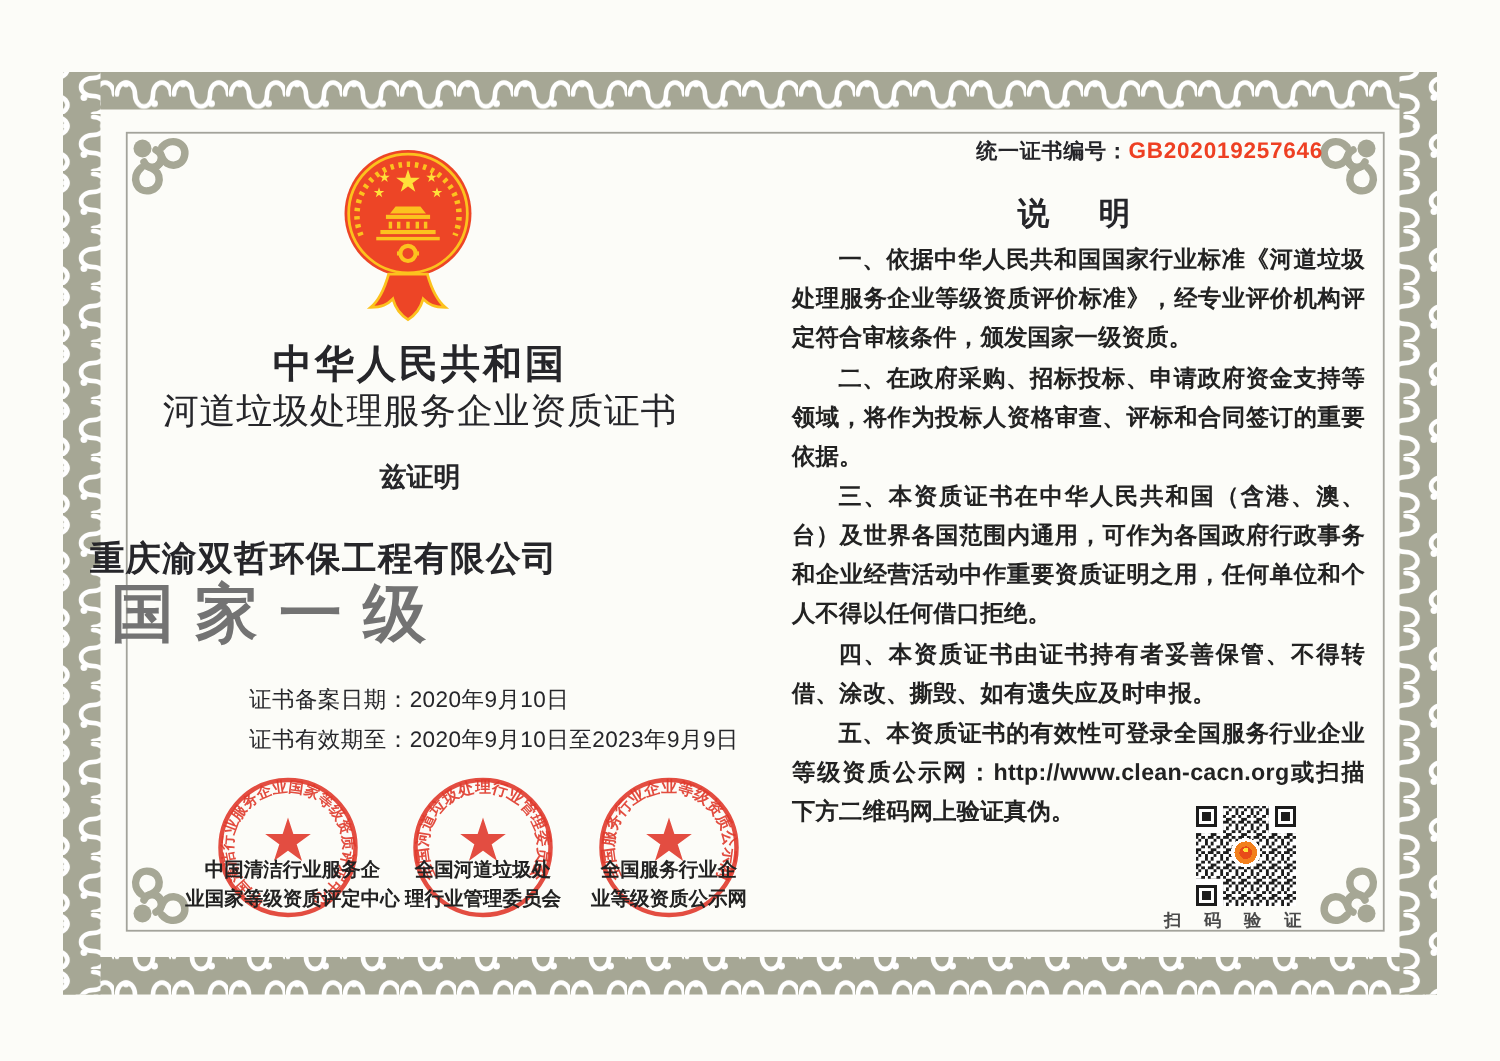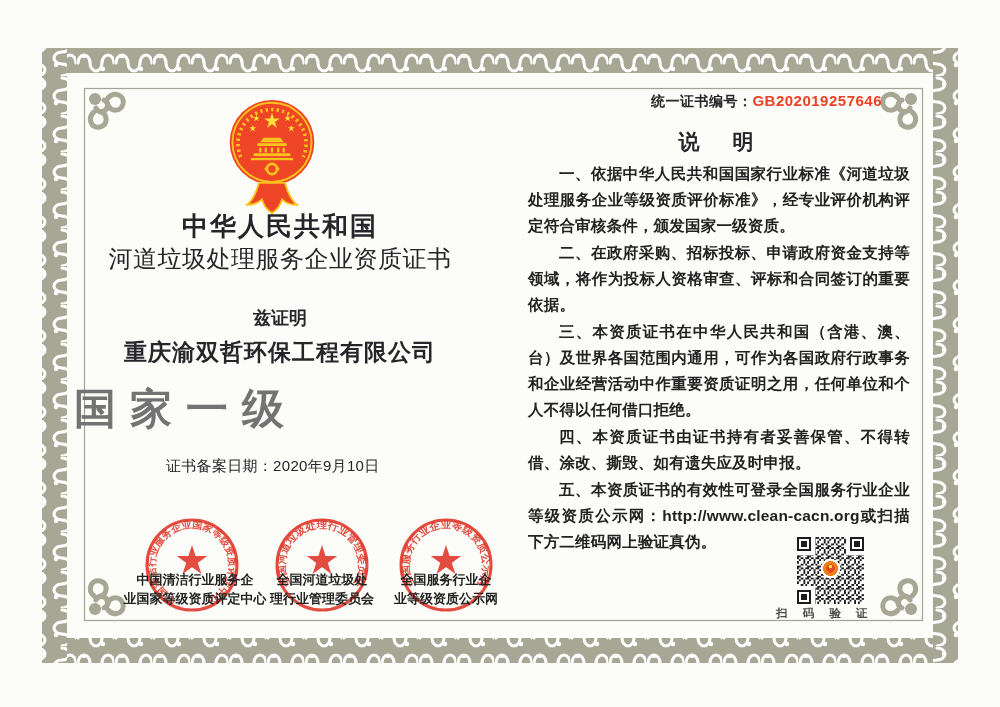--- a/index.html
+++ b/index.html
@@ -6,25 +6,25 @@
   .page{position:relative;width:1000px;height:707px;background:#fcfcf8;overflow:hidden;
         font-family:"Liberation Sans","DejaVu Sans",sans-serif;color:#26262a;}
   .abs{position:absolute;}
   .frame-svg{position:absolute;left:0;top:0;}
 
   .serial{top:92px;right:118px;font-size:14px;font-weight:600;letter-spacing:.5px;margin-left:12px;}
   .serial .num{color:#ee4023;font-size:15px;font-weight:700;}
 
   .emblem{left:226px;top:96px;width:92px;height:122px;}
 
-  .title-block{left:80px;top:210px;width:400px;text-align:center;}
+  .title-block{left:80px;top:226px;width:400px;text-align:center;}
   .country{font-size:26px;font-weight:700;letter-spacing:2px;line-height:32px;}
   .cert-title{font-size:24px;font-weight:400;letter-spacing:.5px;line-height:34px;}
   .hereby{left:80px;top:306px;width:400px;text-align:center;font-size:18px;font-weight:700;}
-  .company{left:60px;top:337px;width:440px;text-align:center;font-size:23px;font-weight:600;letter-spacing:1px;}
+  .company{left:60px;top:357px;width:440px;text-align:left;font-size:23px;font-weight:600;letter-spacing:1px;}
   .grade{left:60px;top:381px;width:440px;text-align:left;font-size:42px;font-weight:700;
          font-family:"Liberation Serif","DejaVu Serif",serif;color:#737373;letter-spacing:14px;padding-left:14px;box-sizing:border-box;}
   .date-line{left:122px;font-size:15px;font-weight:400;letter-spacing:.3px;margin-left:44px;}
   .date-record{top:457px;}
   .date-valid{top:484px;}
 
   .seal-svg{width:104px;height:104px;}
   .seal-caption{width:176px;text-align:center;font-size:13px;line-height:19px;font-weight:600;
                 white-space:pre-line;color:#222;}
 
@@ -104,20 +104,21 @@
   </div>
 
   <div class="abs title-block">
     <div class="country">中华人民共和国</div>
     <div class="cert-title">河道垃圾处理服务企业资质证书</div>
   </div>
   <div class="abs hereby">兹证明</div>
   <div class="abs company">重庆渝双哲环保工程有限公司</div>
   <div class="abs grade">国家一级</div>
   <div class="abs date-line date-record">证书备案日期：2020年9月10日</div>
+  <div class="abs date-line date-valid">证书有效期至：2020年9月10日至2023年9月9日</div>
 
   <svg class="abs seal-svg" style="left:140px;top:513px;" viewBox="0 0 104 104">
     <circle cx="52" cy="52" r="45" fill="none" stroke="#e03a2c" stroke-width="3" opacity=".9"></circle>
     <path id="sealArc0" d="M52,89 A37,37 0 1 1 52.01,89" fill="none"></path>
     <text font-size="10" fill="#e03a2c" font-weight="bold" opacity=".9">
       <textPath href="#sealArc0" startOffset="50%" text-anchor="middle">中国清洁行业服务企业国家等级资质评定中心</textPath>
     </text>
     <path d="M52,32 L61.4,60.94 L36.8,43.06 L67.2,43.06 L42.6,60.94 Z" fill="#e03a2c" opacity=".9"></path>
   </svg>
   <div class="abs seal-caption" style="left:107px;top:570px;">中国清洁行业服务企

